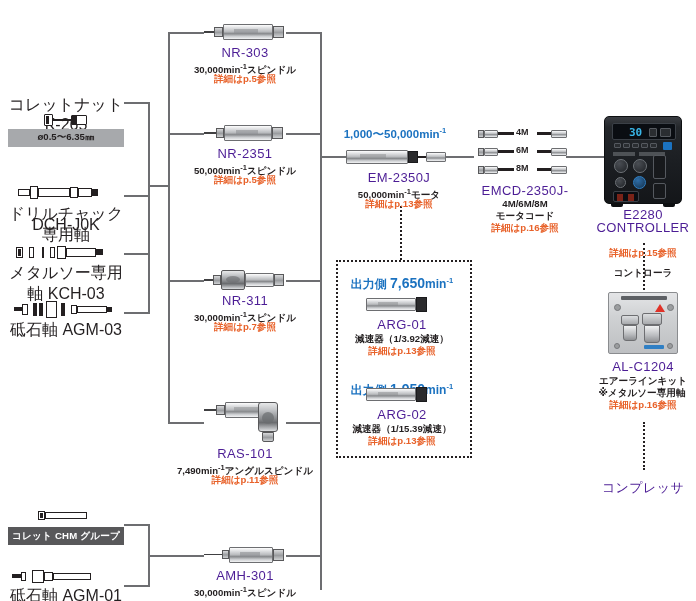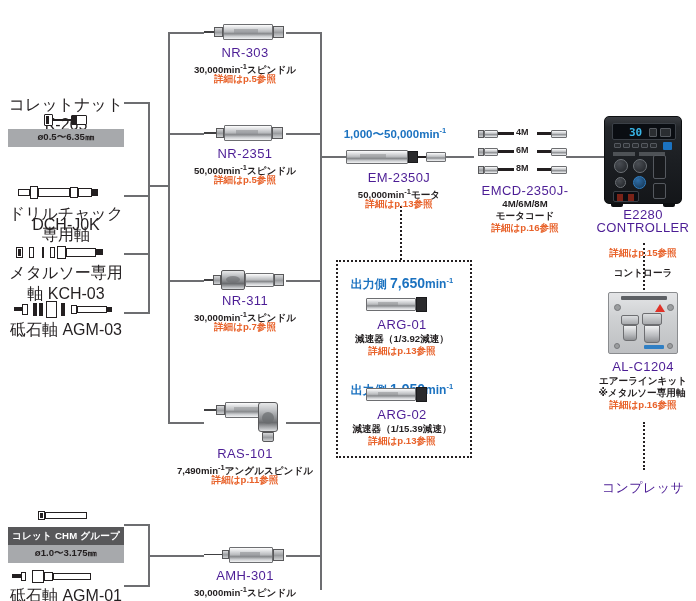--- a/index.html
+++ b/index.html
@@ -202,21 +202,20 @@
   </div>
   <div class="abs ctr" style="left:4px;top:320px;width:124px;">砥石軸 AGM-03</div>
 
   <div class="ill" style="left:8px;top:507px;width:116px;height:16px;">
     <div class="abs outline-part" style="left:30px;top:4px;width:7px;height:9px;"></div>
     <div class="abs solid-part" style="left:32px;top:6px;width:3px;height:5px;"></div>
     <div class="abs outline-part" style="left:37px;top:5px;width:42px;height:7px;"></div>
   </div>
   <div class="group-box abs" style="left:8px;top:527px;">
     <div class="group-head">コレット CHM グループ</div>
-    <div class="group-body">ø1.0〜3.175㎜</div>
   </div>
   <div class="ill" style="left:8px;top:568px;width:116px;height:16px;">
     <div class="abs solid-part" style="left:4px;top:6px;width:9px;height:4px;"></div>
     <div class="abs outline-part" style="left:13px;top:4px;width:5px;height:9px;"></div>
     <div class="abs outline-part" style="left:24px;top:2px;width:12px;height:13px;"></div>
     <div class="abs outline-part" style="left:36px;top:4px;width:9px;height:9px;"></div>
     <div class="abs outline-part" style="left:45px;top:5px;width:38px;height:7px;"></div>
   </div>
   <div class="abs ctr" style="left:4px;top:586px;width:124px;">砥石軸 AGM-01</div>
 

